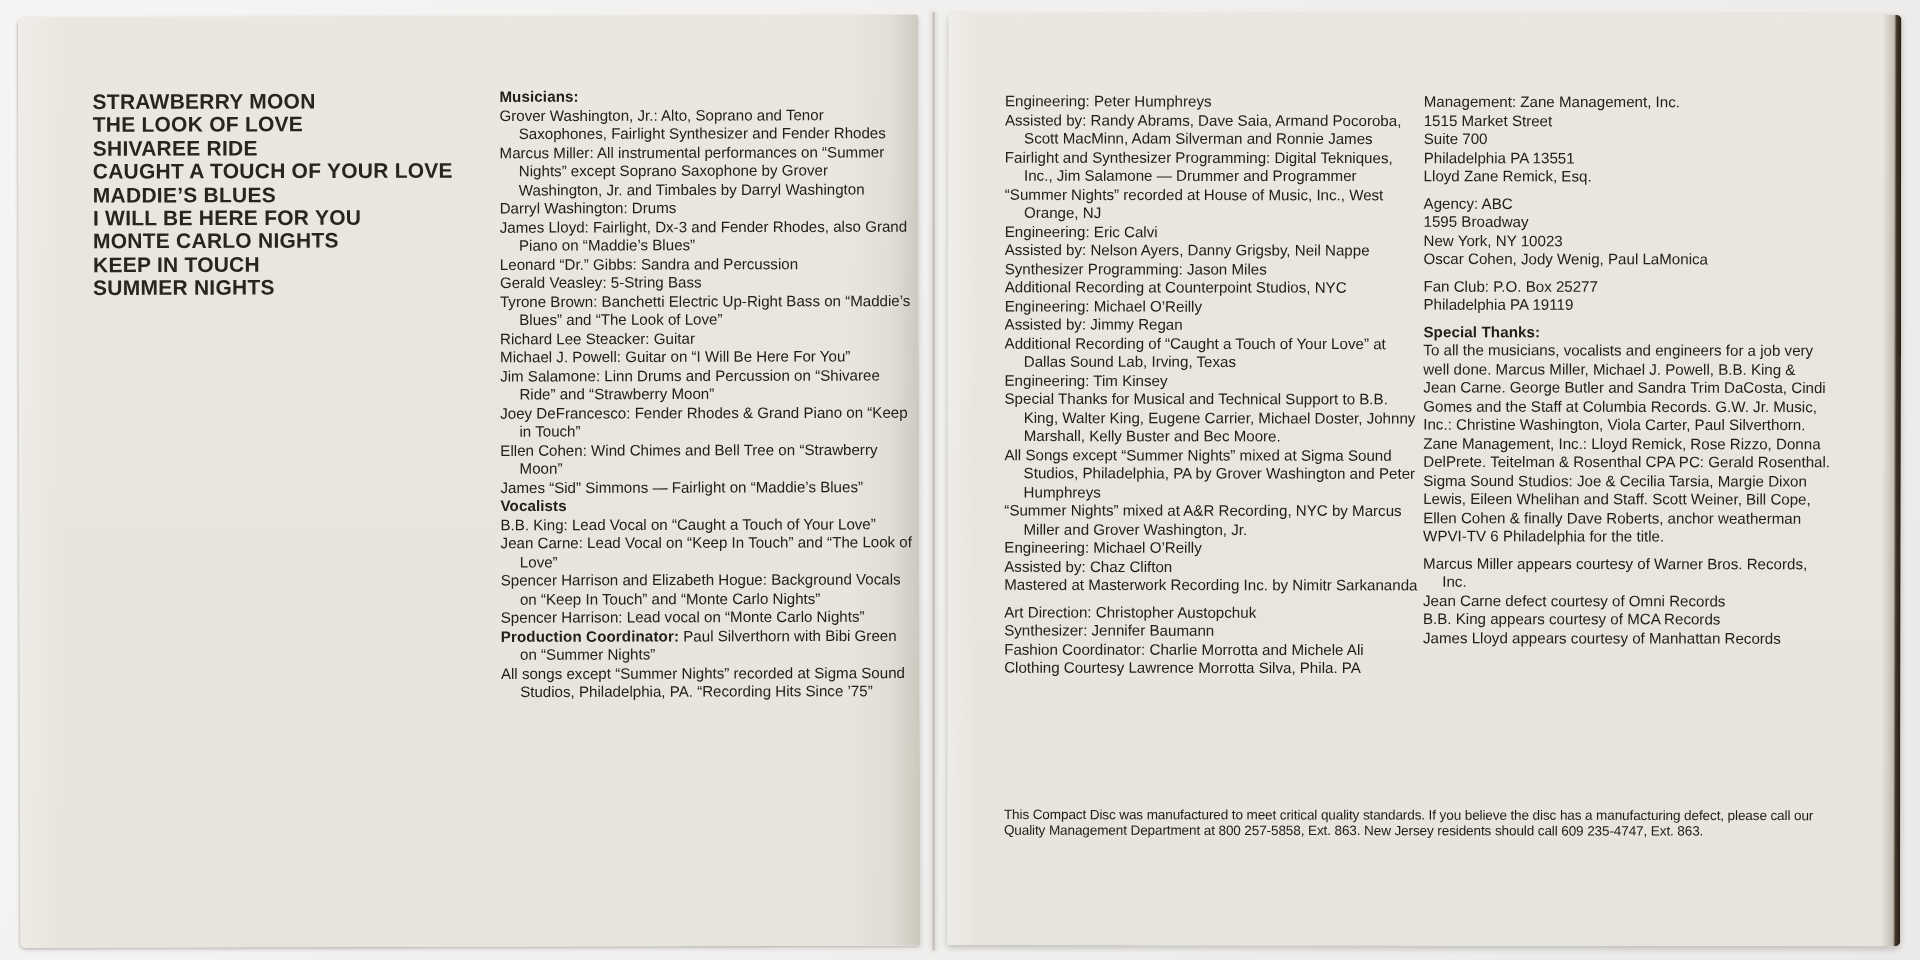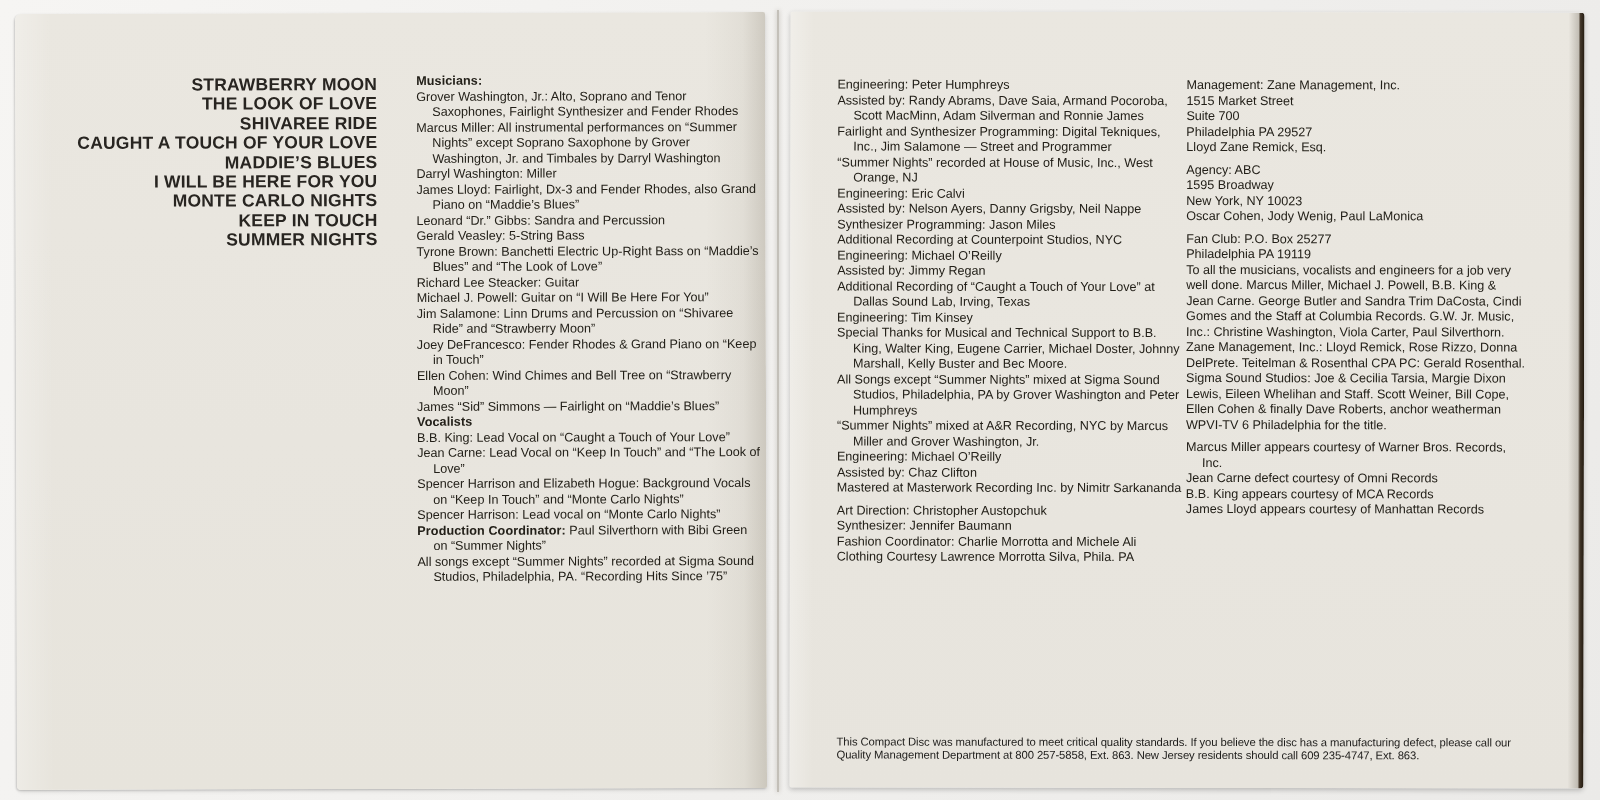--- a/index.html
+++ b/index.html
@@ -38,34 +38,34 @@
   }
   .crease {
     position: absolute; left: 777px; top: 10px; width: 2px; height: 782px;
     background: rgba(128,120,106,.40);
     box-shadow: 0 0 4px rgba(128,120,106,.45);
   }
   .tracklist {
     list-style: none; margin: 0; padding: 0;
     position: absolute; left: 62px; top: 62px;
     font-size: 17.5px; line-height: 19.4px; font-weight: 700;
-    letter-spacing: .2px; color: #282521; text-align: right;
+    letter-spacing: .2px; color: #282521;
   }
   .credits {
     position: absolute; font-size: 12.6px; line-height: 15.5px; color: #232019;
   }
   .credits p { margin: 0; padding-left: 16px; text-indent: -16px; }
   .credits p.flush { padding-left: 0; text-indent: 0; }
   .credits p.gap-before { margin-top: 7px; }
   .credits b { font-weight: 700; letter-spacing: .1px; }
   .credits-left { left: 401px; top: 61px; width: 346px; }
   .col-a { left: 47px; top: 66px; width: 350px; }
   .col-b { left: 396px; top: 66px; width: 340px; }
   .disclaimer {
-    position: absolute; left: 47px; top: 724px; width: 694px; margin: 0;
+    position: absolute; left: 47px; top: 662px; width: 694px; margin: 0;
     font-size: 11.3px; line-height: 13.4px; letter-spacing: -0.1px; color: #1d1c1a;
   }
 </style>
 </head>
 <body>
 
 <div class="scan">
 
   <div class="page page-left">
     <ul class="tracklist">
@@ -90,21 +90,21 @@
       </ul>
     <div class="credits credits-left">
 
         <p class="credit"><b>Musicians:</b><span></span></p>
 
         <p class="credit"><b></b><span>Grover Washington, Jr.: Alto, Soprano and Tenor Saxophones, Fairlight Synthesizer and Fender Rhodes</span></p>
 
         <p class="credit"><b></b><span>Marcus Miller: All instrumental performances on “Summer Nights” except Soprano Saxophone by Grover Washington, Jr. and Timbales by Darryl Washington</span></p>
 
 
-        <p class="credit"><b></b><span>Darryl Washington: Miller</span></p>
+        <p class="credit"><b></b><span>Darryl Washington: Drums</span></p>
 
         <p class="credit"><b></b><span>James Lloyd: Fairlight, Dx-3 and Fender Rhodes, also Grand Piano on “Maddie’s Blues”</span></p>
 
         <p class="credit"><b></b><span>Leonard “Dr.” Gibbs: Sandra and Percussion</span></p>
 
         <p class="credit"><b></b><span>Gerald Veasley: 5-String Bass</span></p>
 
         <p class="credit"><b></b><span>Tyrone Brown: Banchetti Electric Up-Right Bass on “Maddie’s Blues” and “The Look of Love”</span></p>
 
         <p class="credit"><b></b><span>Richard Lee Steacker: Guitar</span></p>
@@ -137,21 +137,21 @@
 
   <div class="crease"></div>
 
   <div class="page page-right">
     <div class="credits col-a">
 
         <p class="credit"><b></b><span>Engineering: Peter Humphreys</span></p>
 
         <p class="credit"><b></b><span>Assisted by: Randy Abrams, Dave Saia, Armand Pocoroba, Scott MacMinn, Adam Silverman and Ronnie James</span></p>
 
-        <p class="credit"><b></b><span>Fairlight and Synthesizer Programming: Digital Tekniques, Inc., Jim Salamone — Street and Programmer</span></p>
+        <p class="credit"><b></b><span>Fairlight and Synthesizer Programming: Digital Tekniques, Inc., Jim Salamone — Drummer and Programmer</span></p>
 
         <p class="credit"><b></b><span>“Summer Nights” recorded at House of Music, Inc., West Orange, NJ</span></p>
 
         <p class="credit"><b></b><span>Engineering: Eric Calvi</span></p>
 
         <p class="credit"><b></b><span>Assisted by: Nelson Ayers, Danny Grigsby, Neil Nappe</span></p>
 
         <p class="credit"><b></b><span>Synthesizer Programming: Jason Miles</span></p>
 
         <p class="credit"><b></b><span>Additional Recording at Counterpoint Studios, NYC</span></p>
@@ -185,36 +185,37 @@
         <p class="credit"><b></b><span>Clothing Courtesy Lawrence Morrotta Silva, Phila. PA</span></p>
       </div>
     <div class="credits col-b">
 
         <p class="credit flush"><b></b><span>Management: Zane Management, Inc.</span></p>
 
         <p class="credit flush"><b></b><span>1515 Market Street</span></p>
 
         <p class="credit flush"><b></b><span>Suite 700</span></p>
 
-        <p class="credit flush"><b></b><span>Philadelphia PA 29527</span></p>
+        <p class="credit flush"><b></b><span>Philadelphia PA 13551</span></p>
 
         <p class="credit flush"><b></b><span>Lloyd Zane Remick, Esq.</span></p>
 
         <p class="credit gap-before flush"><b></b><span>Agency: ABC</span></p>
 
         <p class="credit flush"><b></b><span>1595 Broadway</span></p>
 
         <p class="credit flush"><b></b><span>New York, NY 10023</span></p>
 
         <p class="credit flush"><b></b><span>Oscar Cohen, Jody Wenig, Paul LaMonica</span></p>
 
         <p class="credit gap-before flush"><b></b><span>Fan Club: P.O. Box 25277</span></p>
 
         <p class="credit flush"><b></b><span>Philadelphia PA 19119</span></p>
 
+        <p class="credit gap-before flush"><b>Special Thanks:</b><span></span></p>
 
         <p class="credit flush"><b></b><span>To all the musicians, vocalists and engineers for a job very well done. Marcus Miller, Michael J. Powell, B.B. King &amp; Jean Carne. George Butler and Sandra Trim DaCosta, Cindi Gomes and the Staff at Columbia Records. G.W. Jr. Music, Inc.: Christine Washington, Viola Carter, Paul Silverthorn. Zane Management, Inc.: Lloyd Remick, Rose Rizzo, Donna DelPrete. Teitelman &amp; Rosenthal CPA PC: Gerald Rosenthal. Sigma Sound Studios: Joe &amp; Cecilia Tarsia, Margie Dixon Lewis, Eileen Whelihan and Staff. Scott Weiner, Bill Cope, Ellen Cohen &amp; finally Dave Roberts, anchor weatherman WPVI-TV 6 Philadelphia for the title.</span></p>
 
         <p class="credit gap-before"><b></b><span>Marcus Miller appears courtesy of Warner Bros. Records, Inc.</span></p>
 
         <p class="credit"><b></b><span>Jean Carne defect courtesy of Omni Records</span></p>
 
         <p class="credit"><b></b><span>B.B. King appears courtesy of MCA Records</span></p>
 
         <p class="credit"><b></b><span>James Lloyd appears courtesy of Manhattan Records</span></p>

